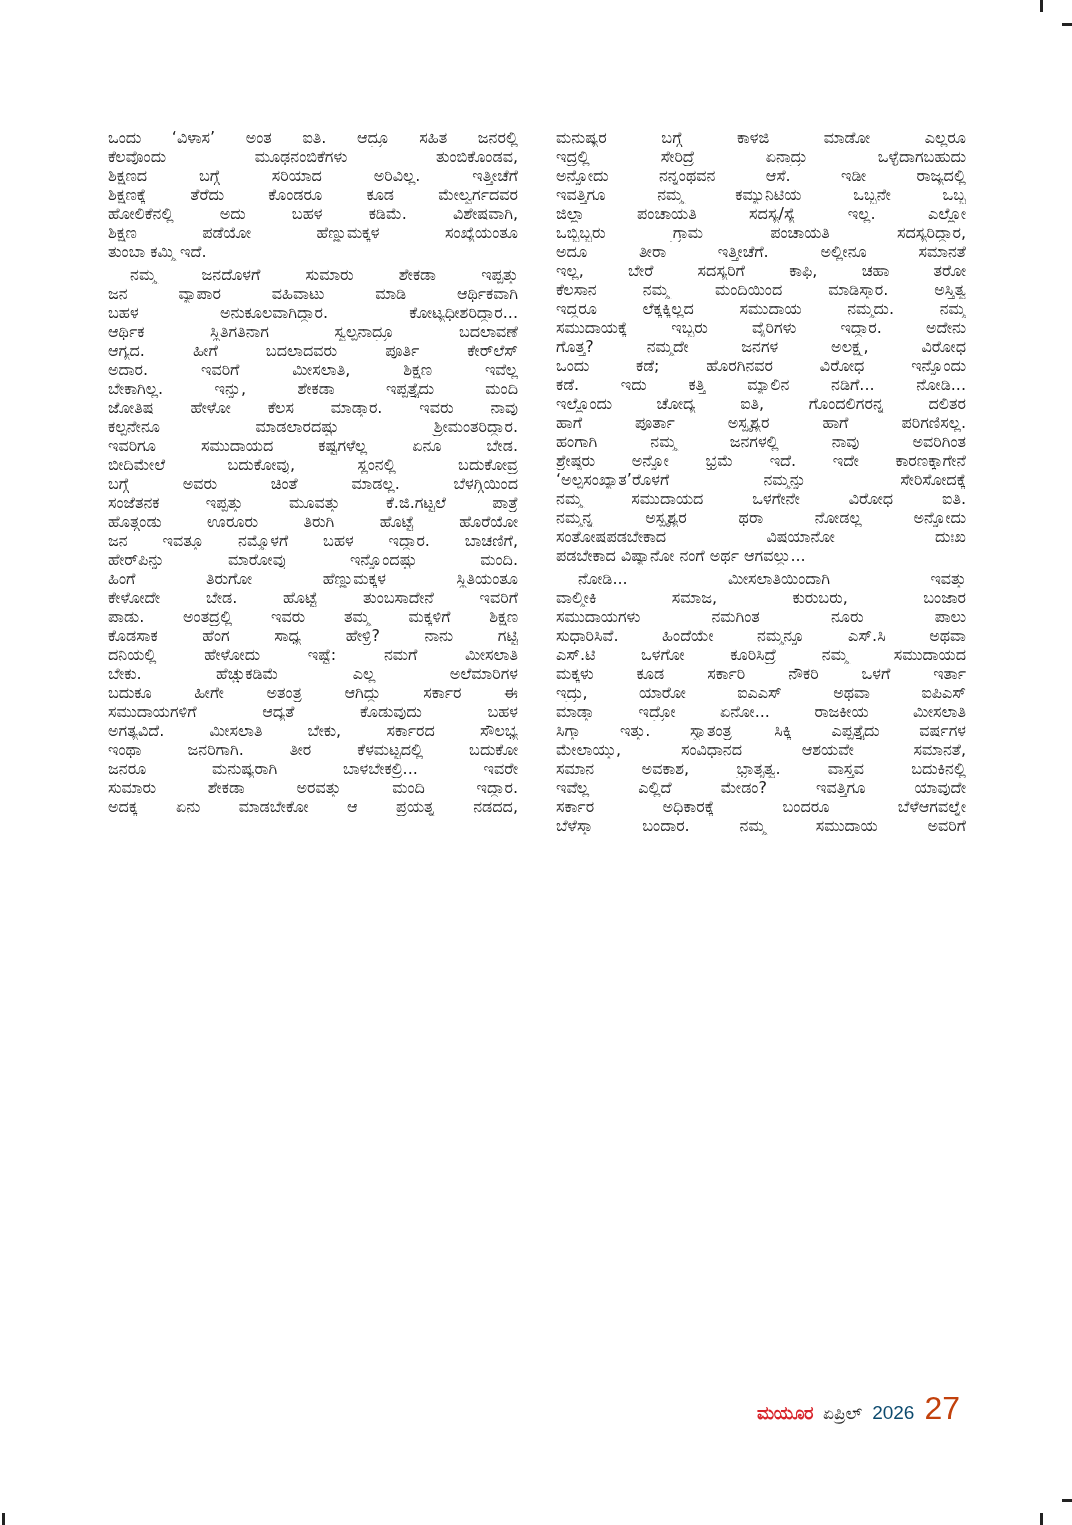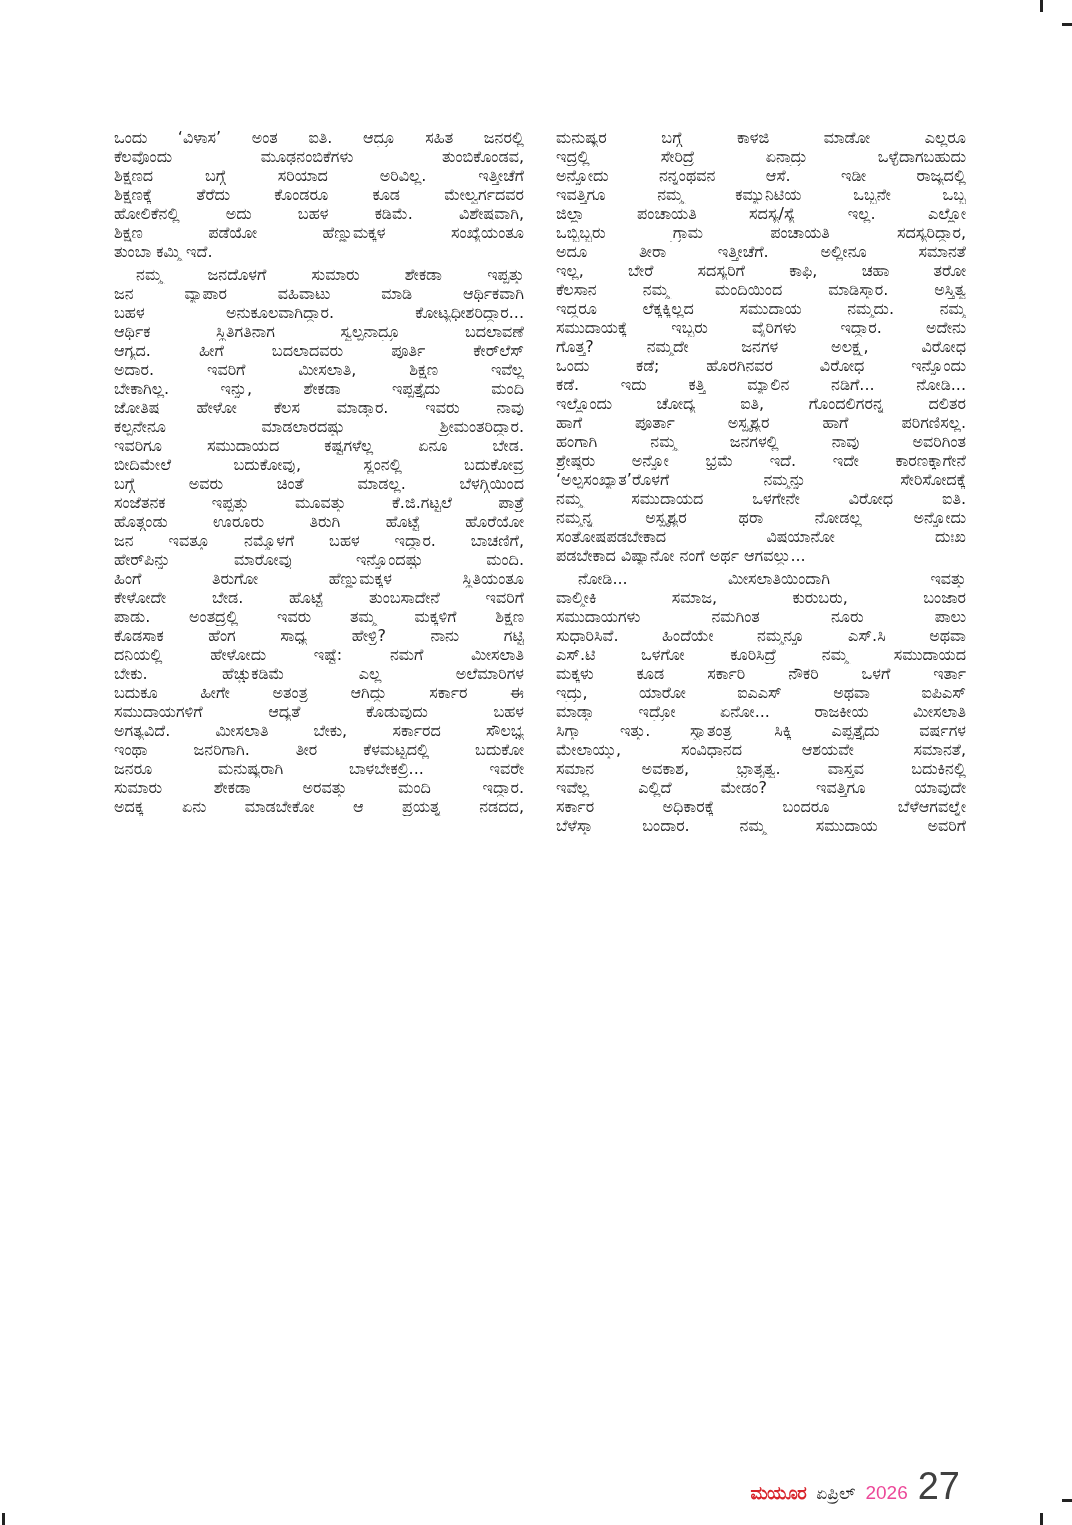--- a/index.html
+++ b/index.html
@@ -27,65 +27,65 @@
       left: 108px;
       top: 128px;
       width: 858px;
       height: 1300px;
     }
     .column {
       position: absolute;
       top: 0;
       width: 410px;
     }
-    .col-left { left: 0; margin-left: 6px; }
+    .col-left { left: 0; }
     .col-right { left: 448px; }
     .line {
       display: block;
       text-align: justify;
       text-align-last: justify;
       white-space: nowrap;
       overflow: hidden;
     }
     .line.end {
       text-align-last: left;
     }
     .line.first-indent {
       padding-left: 22px;
     }
     .para-gap { height: 4px; }
 
     .footer {
       position: absolute;
       right: 112px;
-      top: 1460px;
+      top: 1380px;
       display: flex;
       align-items: baseline;
       gap: 10px;
     }
     .footer-logo {
       color: #d8232a;
       font-weight: bold;
       font-size: 18px;
       font-family: "DejaVu Sans", sans-serif;
       letter-spacing: -0.5px;
     }
     .footer-month {
       font-size: 17px;
       color: #222;
       margin-top: 23px;
     }
     .footer-year {
       font-size: 19px;
-      color: #ec4899;
+      color: #0c4a6e;
       font-family: "Liberation Sans", sans-serif;
     }
     .footer-page {
-      font-size: 38px;
-      color: #404040;
+      font-size: 32px;
+      color: #c2410c;
       font-family: "Liberation Sans", sans-serif;
     }
   </style>
 </head>
 <body>
 
 <div class="crop-mark crop-v" style="left:1040px; top:0px;"></div>
 <div class="crop-mark crop-h" style="left:1062px; top:23px;"></div>
 <div class="crop-mark crop-h" style="left:1062px; top:1499px;"></div>
 <div class="crop-mark crop-v" style="left:1040px; top:1513px;"></div>

